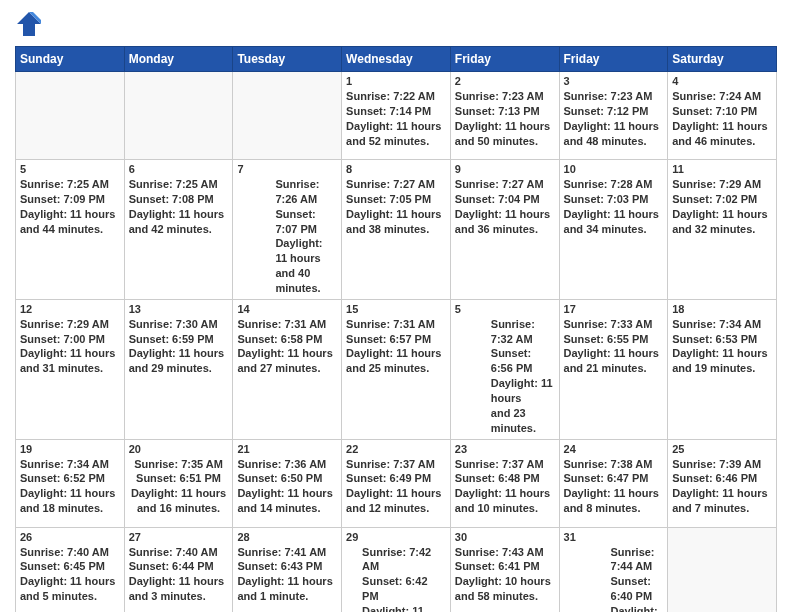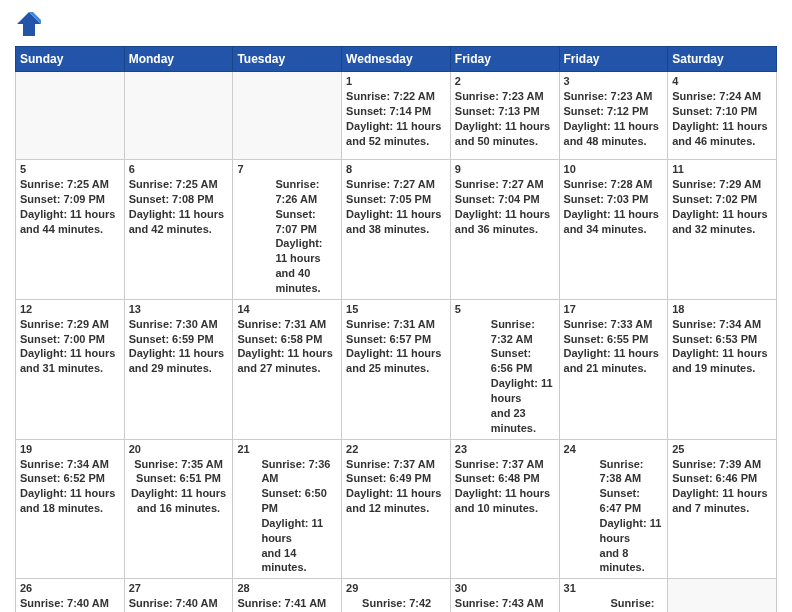--- a/index.html
+++ b/index.html
@@ -276,42 +276,42 @@
           </td>
           <td>
             <span class="day-num">20</span>
             <div class="day-info" style="white-space: pre-line; text-align: center;">Sunrise: 7:35 AM
 Sunset: 6:51 PM
 Daylight: 11 hours
 and 16 minutes.</div>
           </td>
           <td>
             <span class="day-num">21</span>
-            <div class="day-info" style="white-space: pre-line; margin-left: 24px;">Sunrise: 7:36 AM
+            <div class="day-info" style="white-space: pre-line;">Sunrise: 7:36 AM
 Sunset: 6:50 PM
 Daylight: 11 hours
 and 14 minutes.</div>
           </td>
           <td>
             <span class="day-num">22</span>
             <div class="day-info" style="white-space: pre-line;">Sunrise: 7:37 AM
 Sunset: 6:49 PM
 Daylight: 11 hours
 and 12 minutes.</div>
           </td>
           <td>
             <span class="day-num">23</span>
             <div class="day-info" style="white-space: pre-line;">Sunrise: 7:37 AM
 Sunset: 6:48 PM
 Daylight: 11 hours
 and 10 minutes.</div>
           </td>
           <td>
             <span class="day-num">24</span>
-            <div class="day-info" style="white-space: pre-line; margin-left: 36px;">Sunrise: 7:38 AM
+            <div class="day-info" style="white-space: pre-line;">Sunrise: 7:38 AM
 Sunset: 6:47 PM
 Daylight: 11 hours
 and 8 minutes.</div>
           </td>
           <td>
             <span class="day-num">25</span>
             <div class="day-info" style="white-space: pre-line;">Sunrise: 7:39 AM
 Sunset: 6:46 PM
 Daylight: 11 hours
 and 7 minutes.</div>

